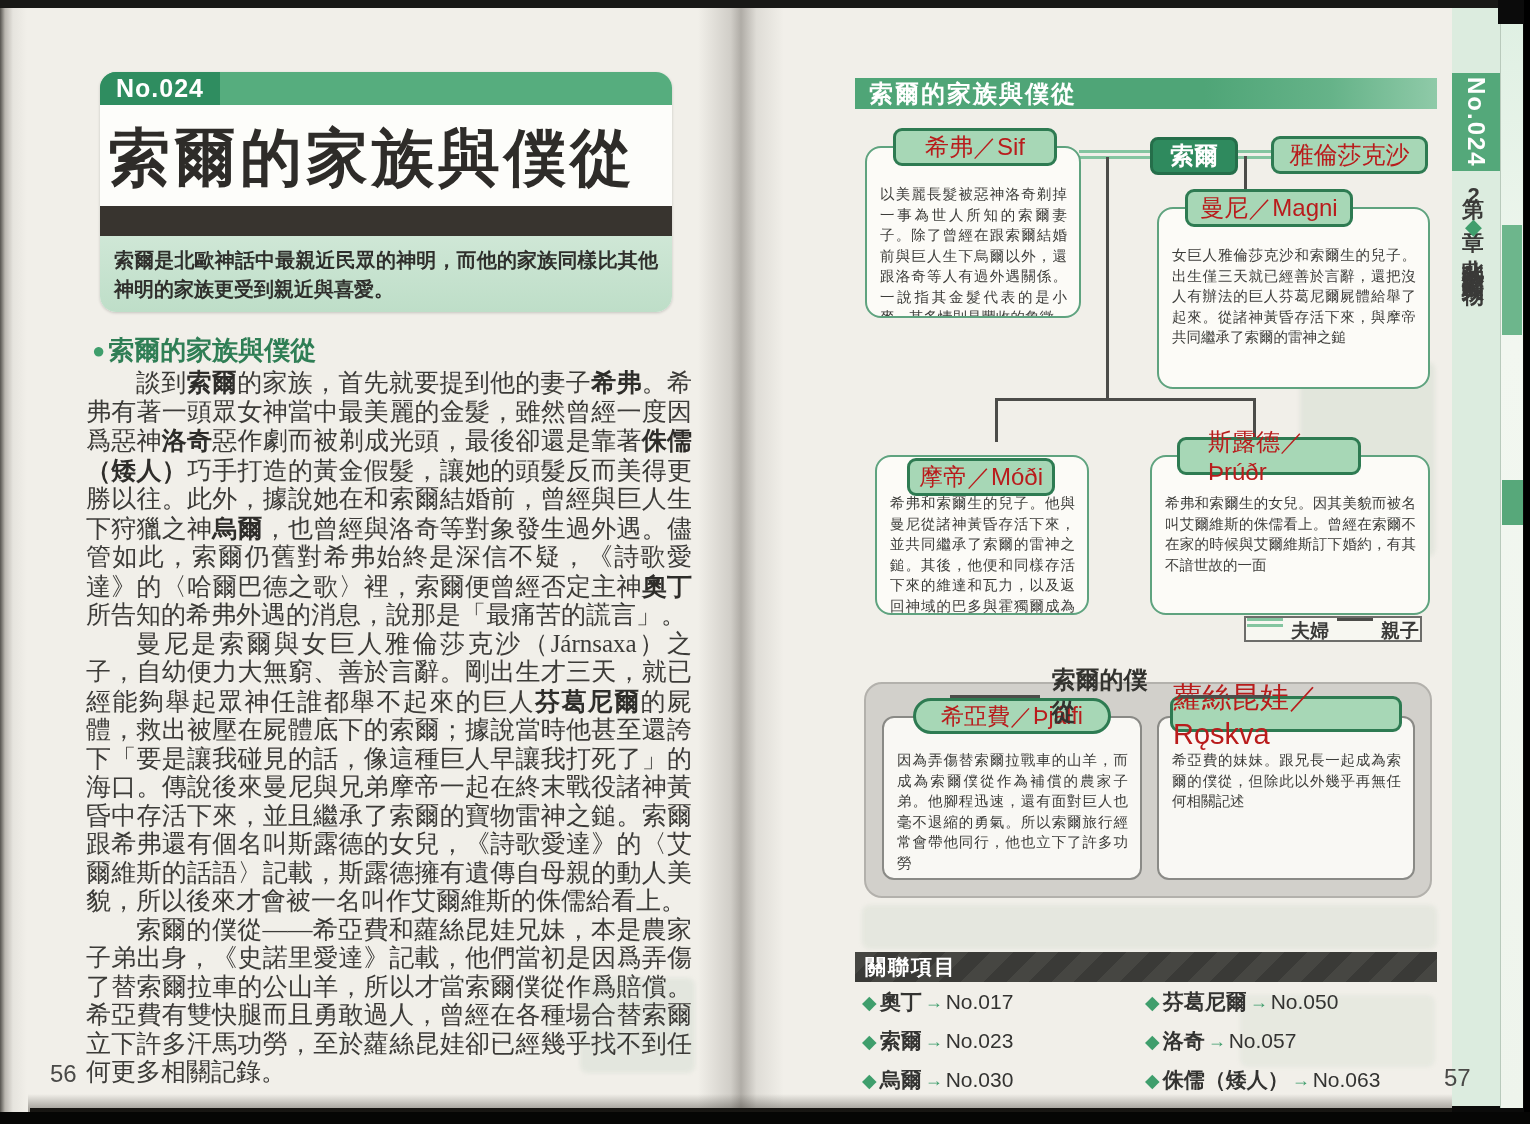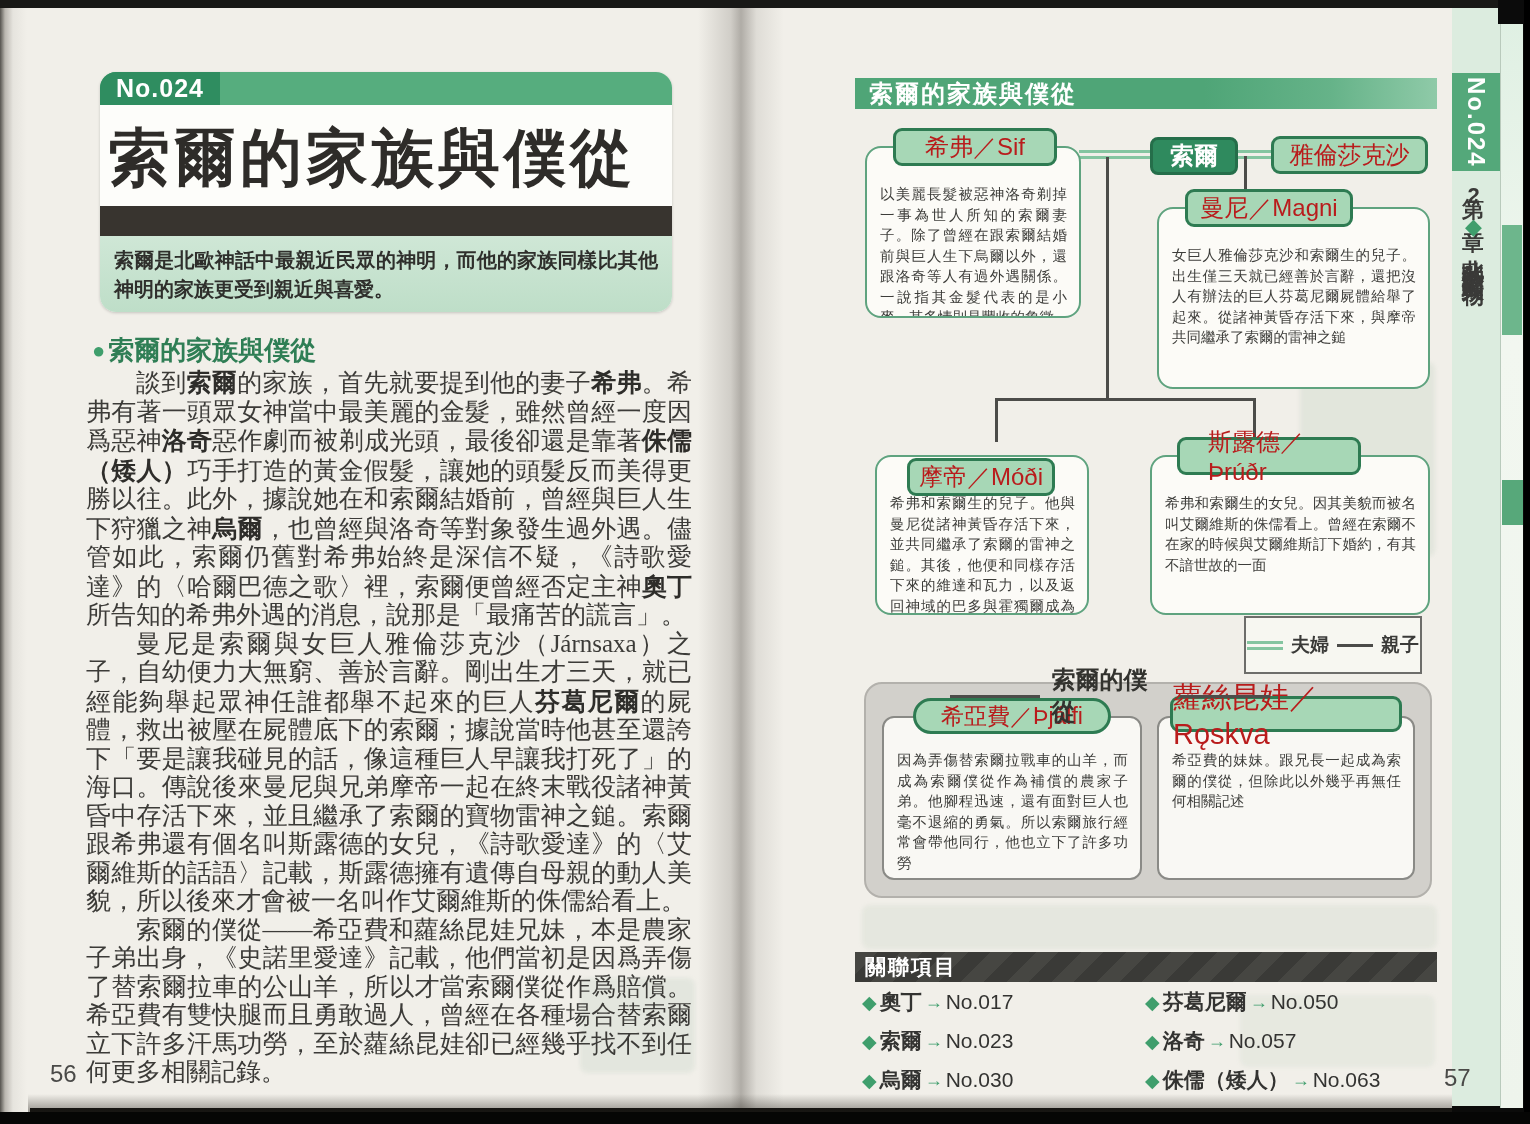--- a/index.html
+++ b/index.html
@@ -51,22 +51,22 @@
     letter-spacing:2px;line-height:31px;padding-left:14px;
     background:linear-gradient(90deg,#4fa577 0,#4fa577 60%,#66b389 82%,#8fcaa8 100%);}
   .pill{background:#a7d7b6;border:3px solid #2e7b52;border-radius:9px;display:flex;align-items:center;
     justify-content:center;font-weight:normal;font-size:24px;color:#b91c1c;z-index:2;}
   .thor{background:#2f8a5e;border:3px solid #256e4a;border-radius:8px;color:#fff;display:flex;
     align-items:center;justify-content:center;font-weight:bold;font-size:24px;z-index:2;}
   .dbox{background:#fcfbf7;border:2.5px solid #5fa37f;border-radius:16px;padding:36px 12px 6px 13px;
     font-size:14.5px;line-height:20.5px;color:#3d3d3a;text-align:justify;overflow:hidden;z-index:1;}
   .line-couple{border-top:3px solid #84c5a0;border-bottom:3px solid #84c5a0;height:9px;}
   .line-dark{background:#4c4c49;}
-  .legend{left:1244px;top:616px;width:178px;height:58px;border:2px solid #6d6d6a;background:rgba(252,251,247,0.6);
-    display:flex;align-items:center;justify-content:center;gap:8px;font-size:19px;color:#3a3a38;font-weight:bold;}
+  .legend{left:1244px;top:616px;width:178px;height:26px;border:2px solid #6d6d6a;background:rgba(252,251,247,0.6);
+    display:flex;justify-content:center;gap:8px;font-size:19px;color:#3a3a38;font-weight:bold;}
   .legend .lc{width:36px;height:9px;border-top:3px solid #84c5a0;border-bottom:3px solid #84c5a0;box-sizing:border-box;}
   .legend .lp{width:36px;height:3px;background:#4c4c49;}
   .sv-title{left:950px;top:664px;width:320px;display:flex;align-items:center;justify-content:center;gap:12px;
     font-weight:bold;font-size:24px;color:#33332f;z-index:3;font-family:Liberation Serif, serif;}
   .sv-title .bar{width:92px;height:3px;background:#4d4d4a;}
   .sv-container{left:864px;top:682px;width:568px;height:216px;background:#d2d0cb;border:2px solid #b3b1ac;border-radius:18px;z-index:1;}
   .sv-box{background:#f9f8f4;border:2px solid #8a8a86;border-radius:12px;padding:32px 12px 6px 13px;
     font-size:14.5px;line-height:20.5px;color:#3d3d3a;text-align:justify;overflow:hidden;z-index:2;}
   .rel-bar{left:855px;top:952px;width:582px;height:30px;line-height:30px;padding-left:10px;color:#fff;
     font-weight:bold;font-size:21px;letter-spacing:2px;

